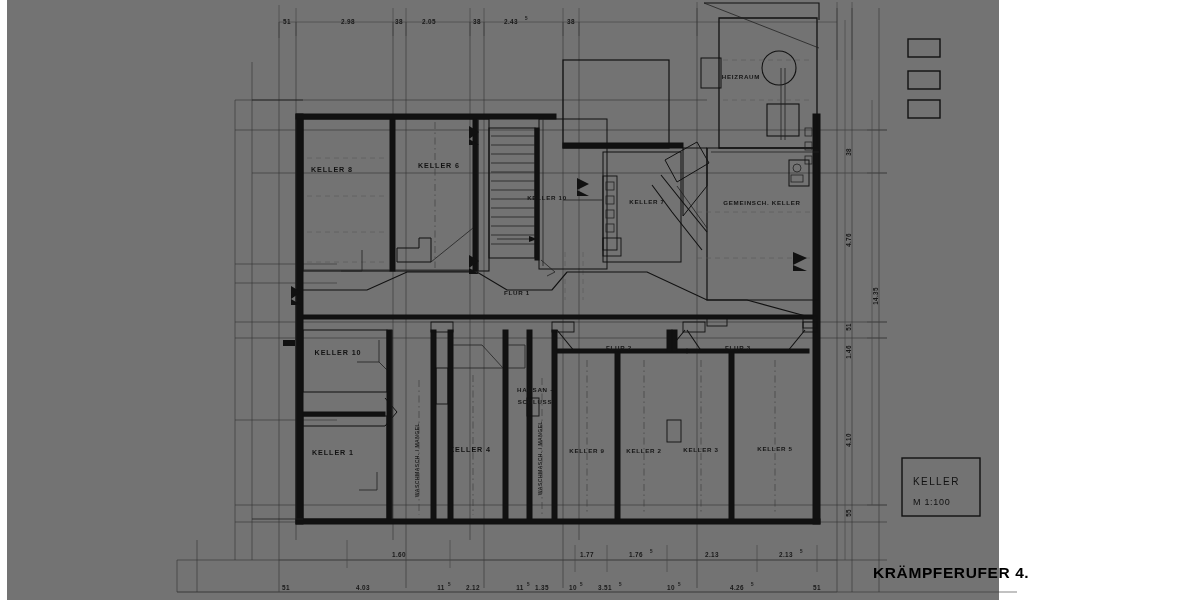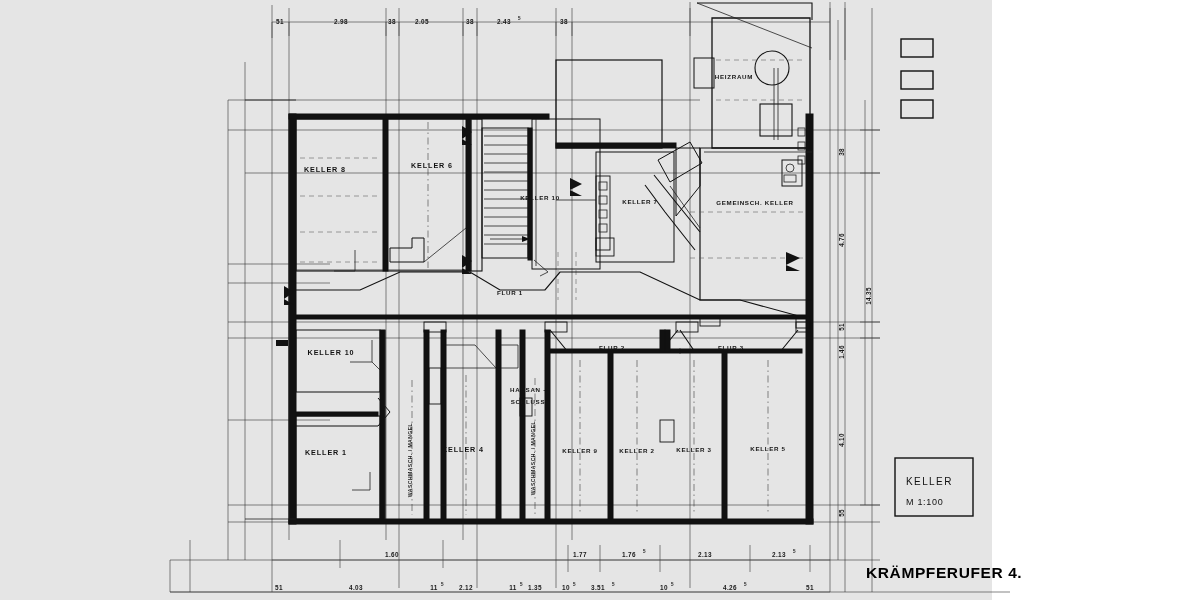--- a/index.html
+++ b/index.html
@@ -11,21 +11,22 @@
     width: 1200px;
     height: 600px;
     font-family: "Liberation Sans", sans-serif;
     overflow: hidden;
     position: relative;
   }
   #plan-root {
     position: relative;
     width: 992px;
     height: 600px;
-    background: #e5e5e5;
+    background: #737373;
+    margin-left: 7px;
   }
   #plan-svg {
     position: absolute;
     left: 0;
     top: 0;
     width: 1200px;
     height: 600px;
   }
   .rm-label {
     font-family: "Liberation Sans", sans-serif;

